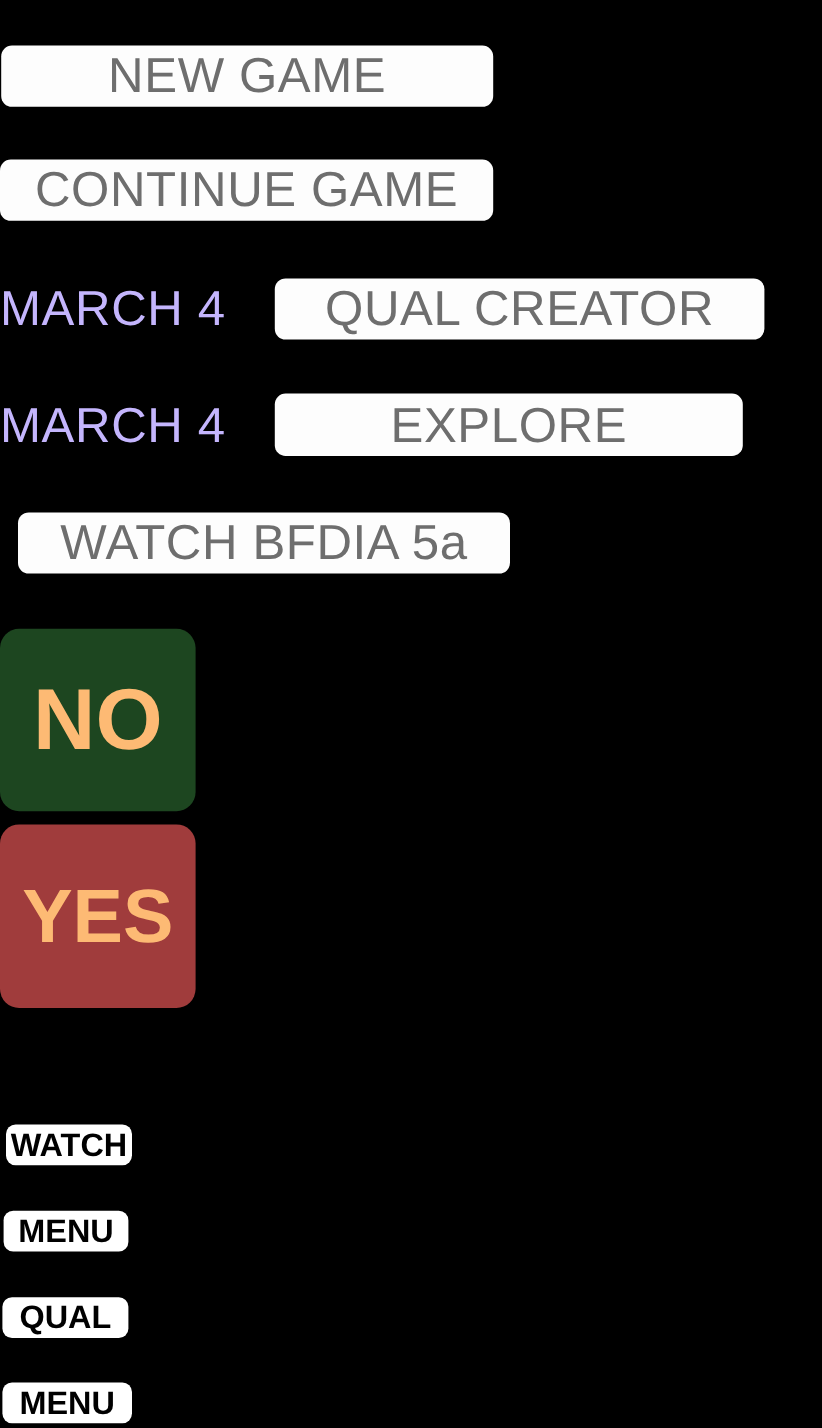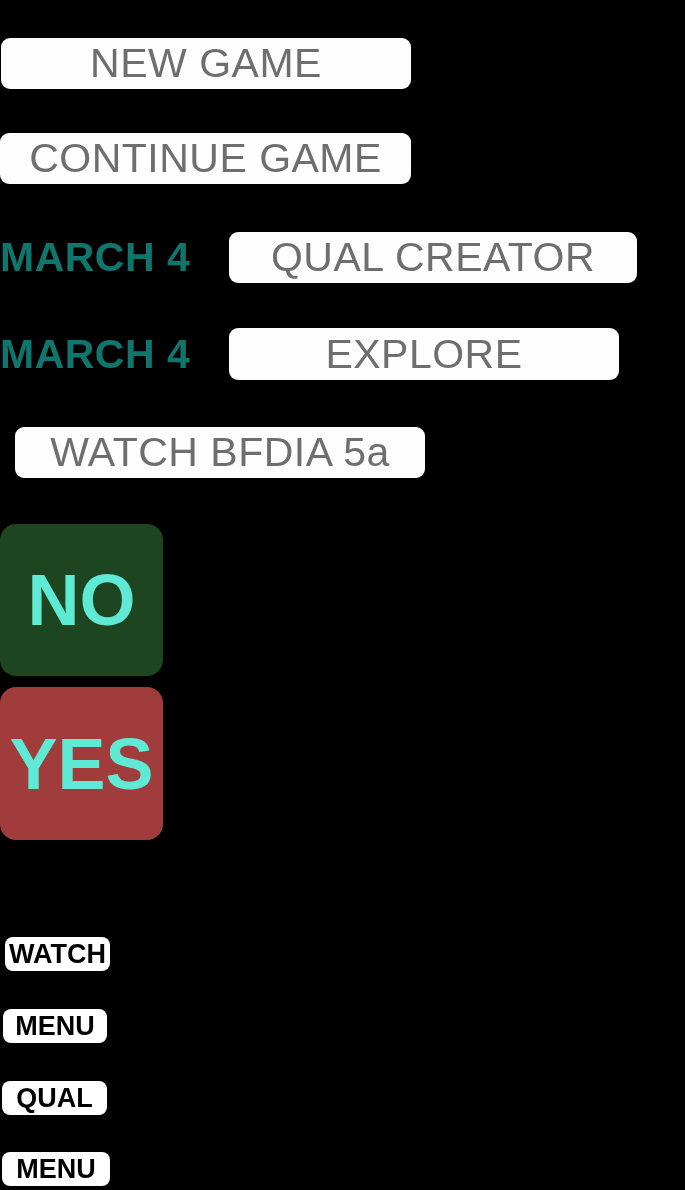--- a/index.html
+++ b/index.html
@@ -37,32 +37,32 @@
   .btn-light {
     background: #fdfdfd;
     color: #6e6e6e;
     border-radius: 9px;
     font-weight: 400;
     letter-spacing: 0.5px;
   }
   
   .label-plain {
     position: absolute;
-    color: #0f766e;
-    font-weight: 700;
+    color: #c4b5fd;
+    font-weight: 400;
     letter-spacing: 0.5px;
     white-space: nowrap;
     display: flex;
     align-items: center;
     user-select: none;
   }
   
   .btn-answer {
     border-radius: 16px;
-    color: #5eead4;
+    color: #fdba74;
     font-weight: bold;
     letter-spacing: 0px;
   }
   
   .btn-chip {
     background: #ffffff;
     color: #000000;
     border-radius: 8px;
     font-weight: bold;
     letter-spacing: 0px;
@@ -74,21 +74,21 @@
 
   #level-creator-date   { left: 0px;   top: 232px;  height: 51px;  font-size: 41px; }
   #level-creator-button { left: 229px; top: 232px;  width: 408px; height: 51px;  font-size: 41px; }
 
   #explore-date         { left: 0px;   top: 328px;  height: 52px;  font-size: 41px; }
   #explore-button       { left: 229px; top: 328px;  width: 390px; height: 52px;  font-size: 41px; }
 
   #watch-bfdia-button   { left: 15px;  top: 427px;  width: 410px; height: 51px;  font-size: 41px; }
 
   #no-button            { left: 0px;   top: 524px;  width: 163px; height: 152px; font-size: 72px; background: #1d4620; }
-  #yes-button           { left: 0px;   top: 687px;  width: 163px; height: 153px; font-size: 72px; background: #a03c3c; }
+  #yes-button           { left: 0px;   top: 687px;  width: 163px; height: 153px; font-size: 63px; background: #a03c3c; }
 
   #back-button          { left: 5px;   top: 937px;  width: 105px; height: 34px;  font-size: 27px; }
   #mute-button          { left: 3px;   top: 1009px; width: 104px; height: 34px;  font-size: 27px; }
   #qual-button          { left: 2px;   top: 1081px; width: 105px; height: 34px;  font-size: 27px; }
   #menu-button          { left: 2px;   top: 1152px; width: 108px; height: 34px;  font-size: 27px; }
 </style>
 </head>
 <body>
 
 <div class="stage">

